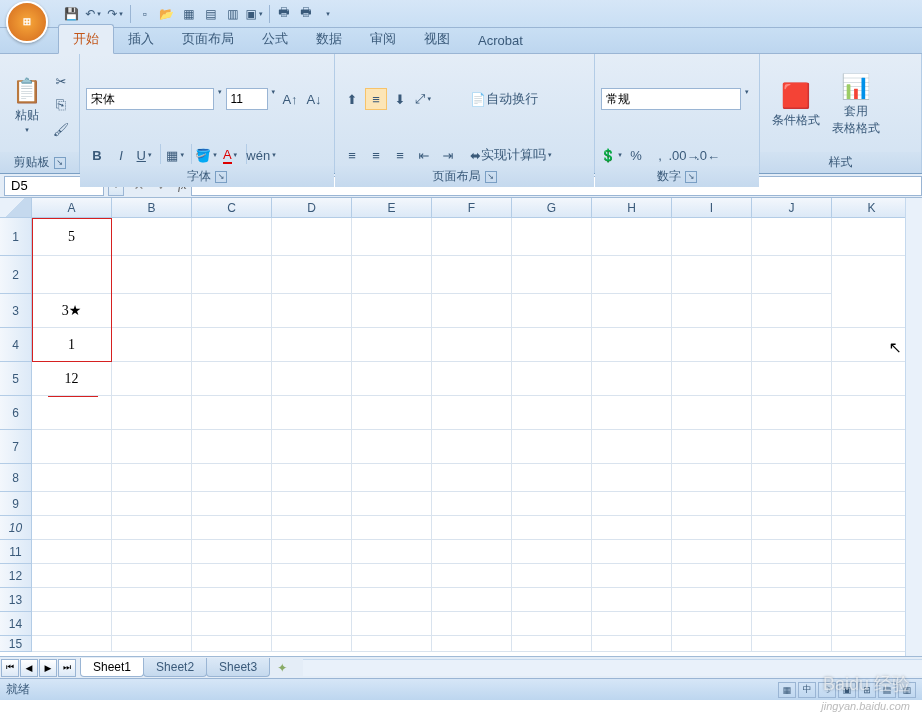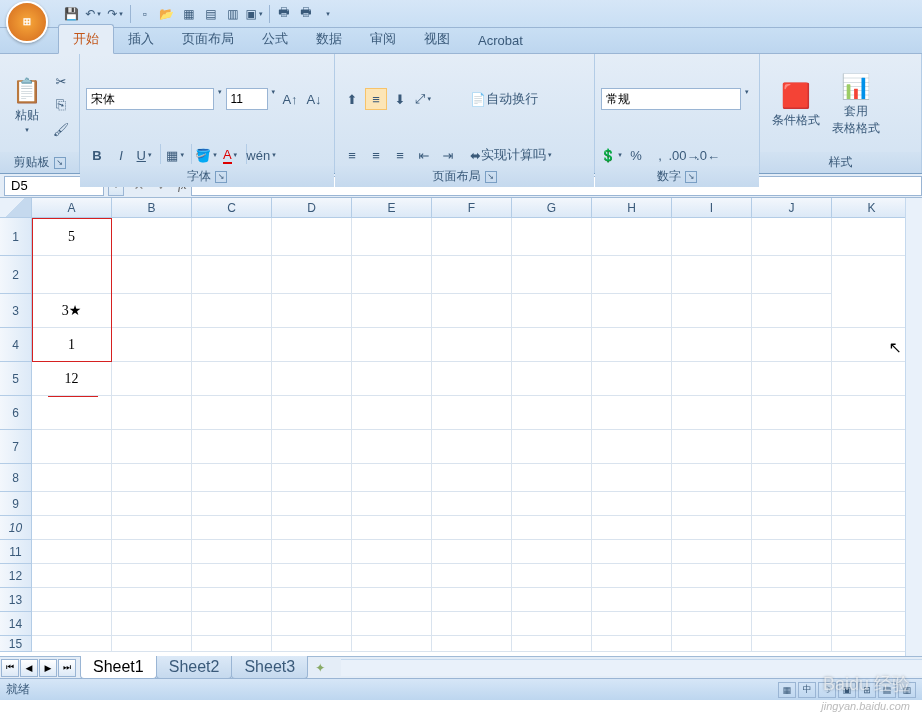--- a/index.html
+++ b/index.html
@@ -57,21 +57,21 @@
 .cell { border-right:1px solid #d9e3ee; border-bottom:1px solid #d9e3ee; font-family:"SimSun",serif; font-size:14px; display:flex; align-items:center; justify-content:center; color:#000; }
 .red-border { position:absolute; border:1.5px solid #d62020; pointer-events:none; }
 .red-underline { position:absolute; border-bottom:1.5px solid #d62020; pointer-events:none; }
 .cursor-arrow { position:absolute; font-size:16px; color:#000; pointer-events:none; }
 
 
 .sheet-bar { height:22px; background:#e4edf7; border-top:1px solid #a0bad6; display:flex; align-items:center; }
 .nav-btns { display:flex; }
 .nav-btn { width:18px; height:18px; border:1px solid #9ab5d4; background:linear-gradient(#fff,#dce9f7); display:flex; align-items:center; justify-content:center; font-size:9px; cursor:pointer; margin-left:1px; }
 .sheet-tabs { display:flex; margin-left:4px; align-items:flex-end; }
-.sheet-tab { padding:2px 12px; font-size:16px; color:#3a5a7a; border:1px solid #9ab5d4; border-top:none; background:linear-gradient(#dce9f7,#c5d9ee); cursor:pointer; border-radius:0 0 4px 4px; margin-right:-1px; }
+.sheet-tab { padding:2px 12px; font-size:12px; color:#3a5a7a; border:1px solid #9ab5d4; border-top:none; background:linear-gradient(#dce9f7,#c5d9ee); cursor:pointer; border-radius:0 0 4px 4px; margin-right:-1px; }
 .sheet-tab.active { background:#fff; color:#000; }
 .sheet-add { padding:2px 8px; cursor:pointer; color:#8a6; }
 
 
 .status-bar { height:22px; background:linear-gradient(#d6e6f7,#bdd6ef); border-top:1px solid #9ab5d4; display:flex; align-items:center; padding:0 6px; color:#3a5a7a; font-size:12px; justify-content:space-between; }
 .status-right { display:flex; align-items:center; gap:2px; }
 .sb-btn { width:18px; height:16px; border:1px solid #9ab5d4; display:flex; align-items:center; justify-content:center; font-size:9px; cursor:pointer; }
 
 .scrollbar-v { position:absolute; right:0; top:0; bottom:0; width:17px; background:#e9f1fa; border-left:1px solid #c5d9ee; }
 .scrollbar-h { height:17px; background:#e9f1fa; border-top:1px solid #c5d9ee; flex:1; margin-left:8px; }

